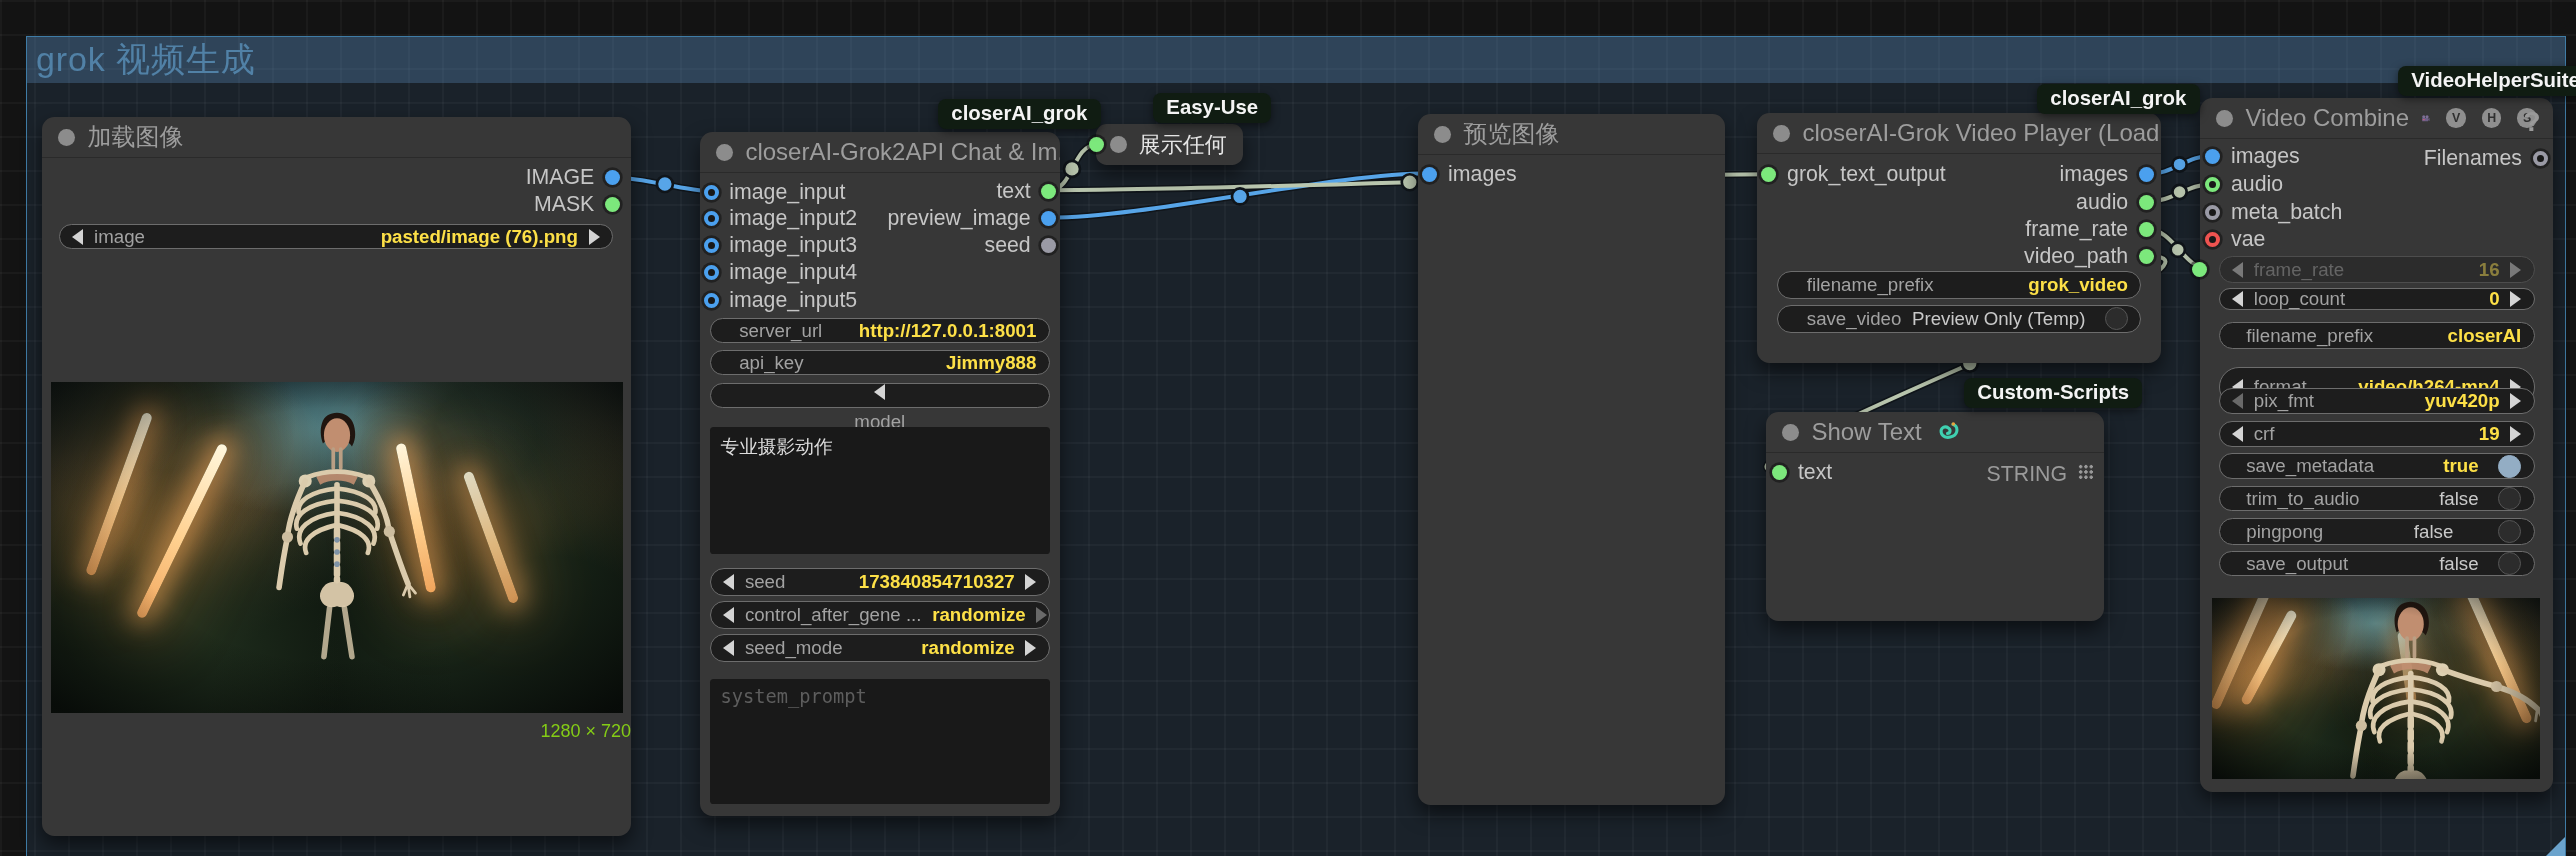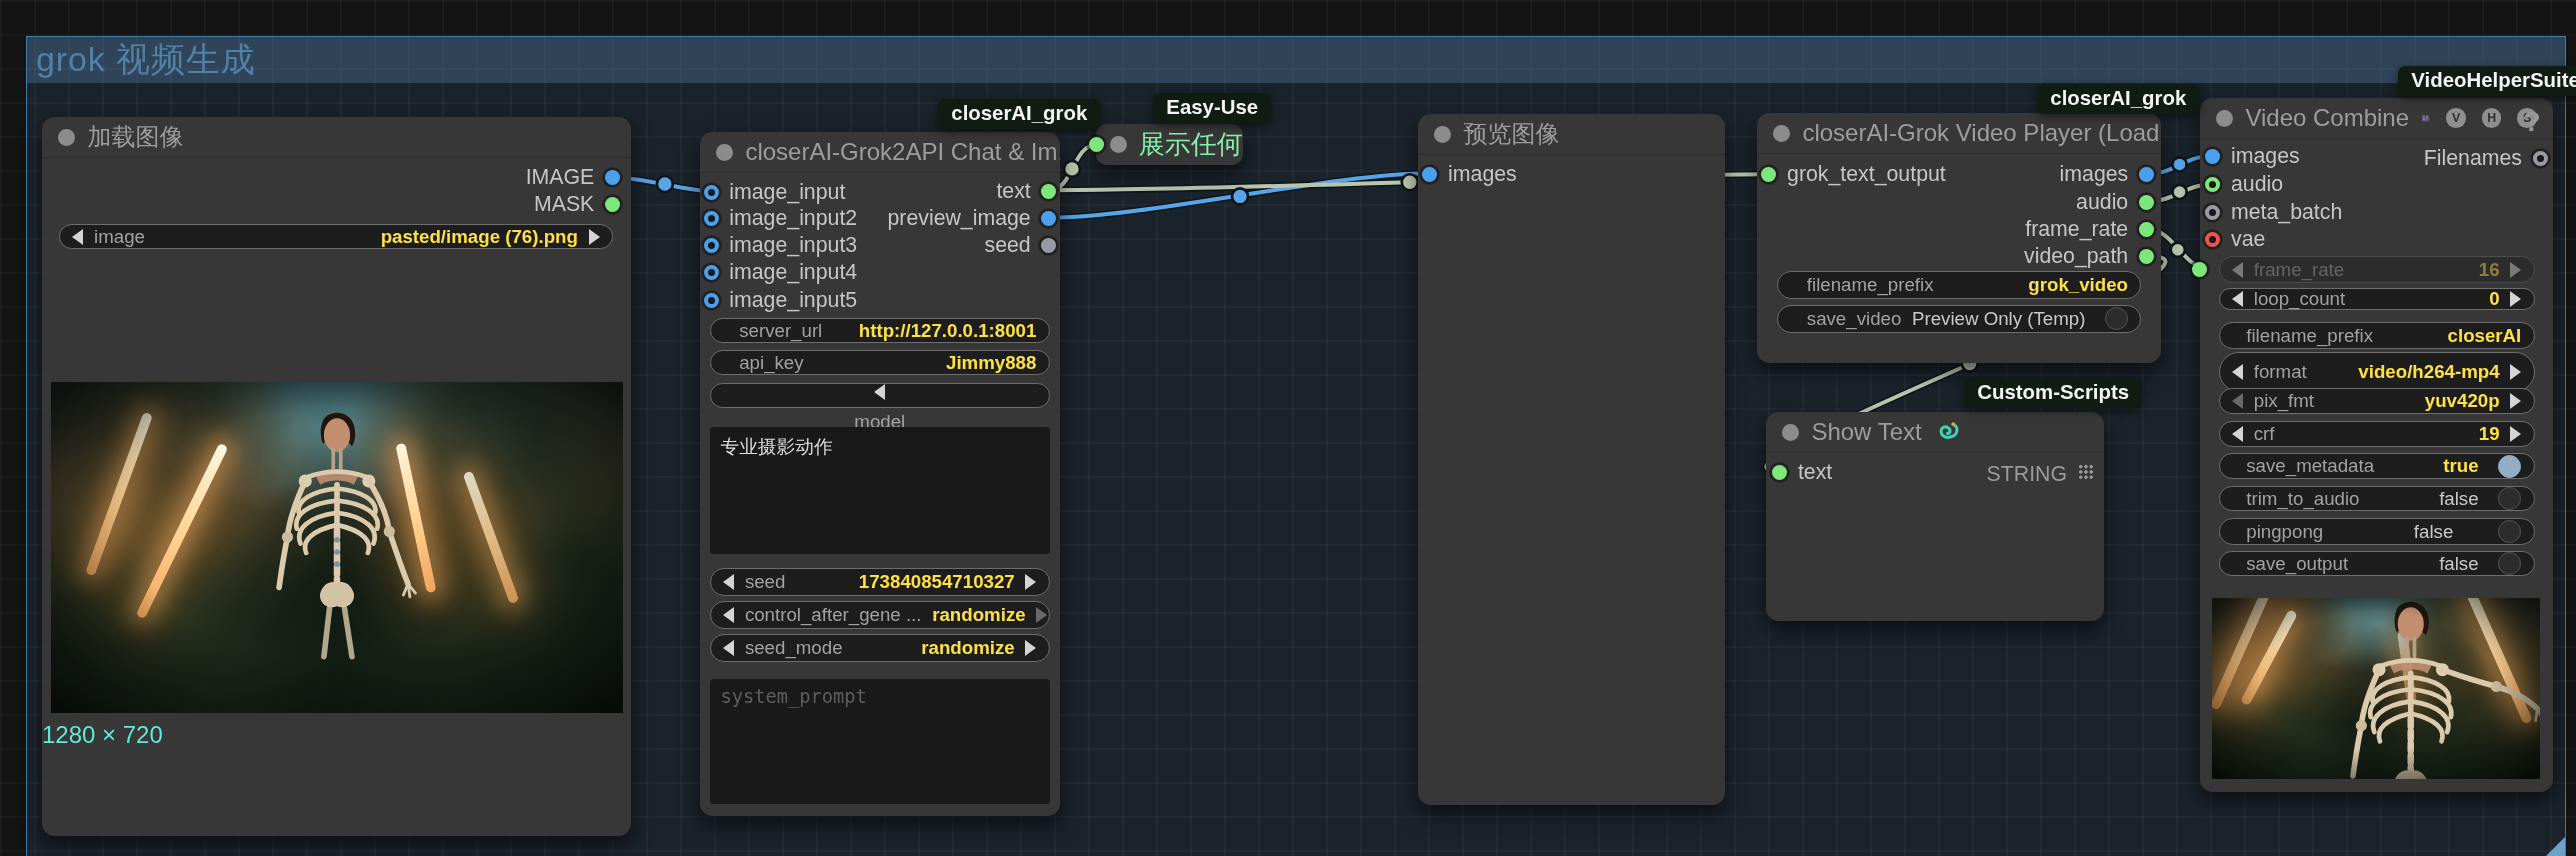--- a/index.html
+++ b/index.html
@@ -84,21 +84,21 @@
     font-family:"Liberation Sans","DejaVu Sans",sans-serif;
   }
   .ta::placeholder { color:#5d5d5d; font-family:"DejaVu Sans Mono",monospace; font-size:18.7px; }
 
   .badge {
     position:absolute; z-index:5; background:#101c12; color:#f4f4f4;
     font-size:20.4px; font-weight:700; padding:2.7px 13.3px 4.4px; border-radius:8px;
     box-shadow:0 2.7px 8px rgba(0,0,0,.5); white-space:nowrap;
   }
 
-  .caption { position:absolute; width:100%; text-align:left; color:#5eead4; font-size:24px; }
+  .caption { position:absolute; width:100%; text-align:right; color:#84cc16; font-size:18px; }
 
   
   .string-tag { position:absolute; color:#9a9a9a; font-size:21.3px; }
   .grid-icon {
     position:absolute; width:15px; height:15px;
     background-image:radial-gradient(#9a9a9a 1.4px, transparent 1.6px);
     background-size:5.3px 5.3px;
   }
   .snake { width:27px; height:27px; flex:0 0 auto; }
 
@@ -304,21 +304,21 @@
     <span class="arrR"></span>
   </div>
 
   <textarea class="ta" style="left: 9.8px; top: 547px; width: 340px; height: 125px;" spellcheck="false" placeholder="system_prompt"></textarea>
 </div>
 
 <div class="node" style="left:1096px; top:124px; width:147px; height:41px; border-radius:10.7px;">
   <span class="port p-green" style="position:absolute; left:-7.1px; top:13.3px;"></span>
   <div style="display:flex; align-items:center; gap:11.6px; height:100%; padding-left:14.2px;">
     <span class="cdot"></span>
-    <span style="font-size:26px; color:#86efac; white-space:nowrap;">展示任何</span>
+    <span style="font-size:22px; color:#e5e5e5; white-space:nowrap;">展示任何</span>
   </div>
 </div>
 
 <div class="node" style="left:1418px; top:114px; width:307px; height:691px;">
   <div class="ntitle">
     <span class="cdot"></span>
     <span>预览图像</span>
   </div>
   <div class="slot" style="top:52px; left:4.4px;">
     <span class="port p-blue"></span>
@@ -427,21 +427,21 @@
   <div class="wid" style="left:18.7px; top:190px; width:316px; height:22px;">
     <span class="arrL"></span>
     <span class="lab">loop_count</span>
     <span class="val">0</span>
     <span class="arrR"></span>
   </div>
   <div class="wid" style="left:18.7px; top:224px; width:316px; height:27px;">
     <span class="lab" style="margin-left:14.2px;">filename_prefix</span>
     <span class="val">closerAI</span>
   </div>
-  <div class="wid" style="left:18.7px; top:254px; width:316px; height:40px;text-align:center;">
+  <div class="wid" style="left:18.7px; top:269px; width:316px; height:40px;text-align:center;">
     <span class="arrL"></span>
     <span class="lab">format</span>
     <span class="val">video/h264-mp4</span>
     <span class="arrR"></span>
   </div>
   <div class="wid" style="left:18.7px; top:290px; width:316px; height:26px;">
     <span class="arrL dim"></span>
     <span class="lab">pix_fmt</span>
     <span class="val">yuv420p</span>
     <span class="arrR"></span>

